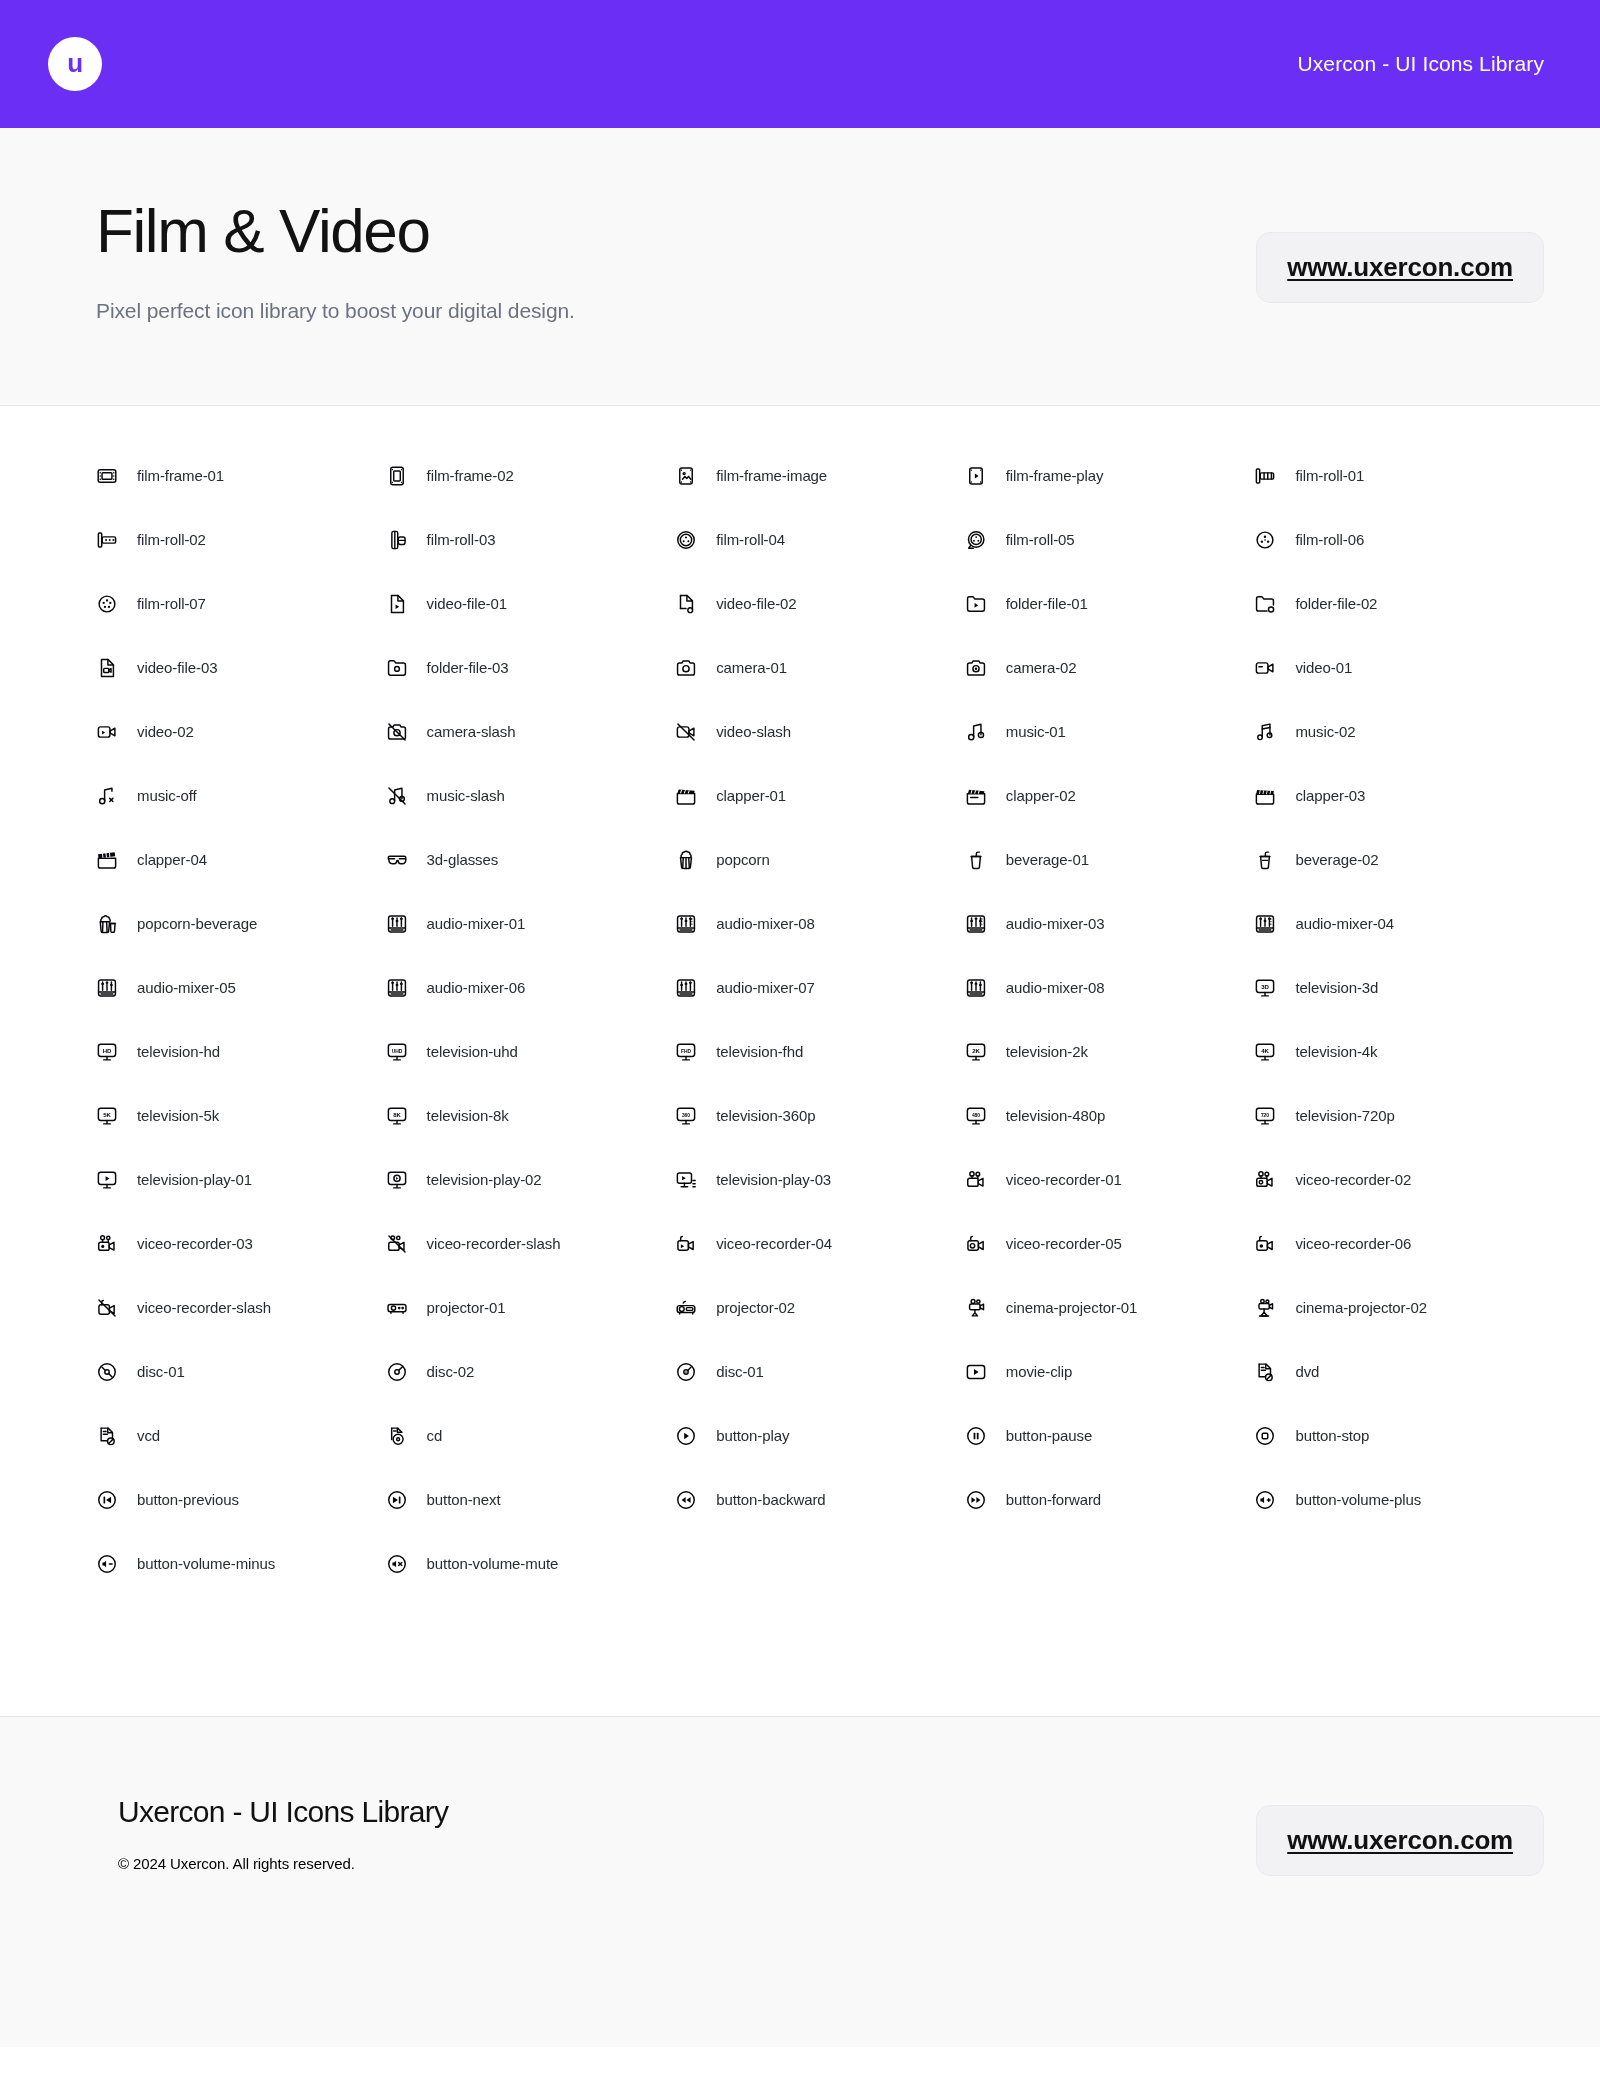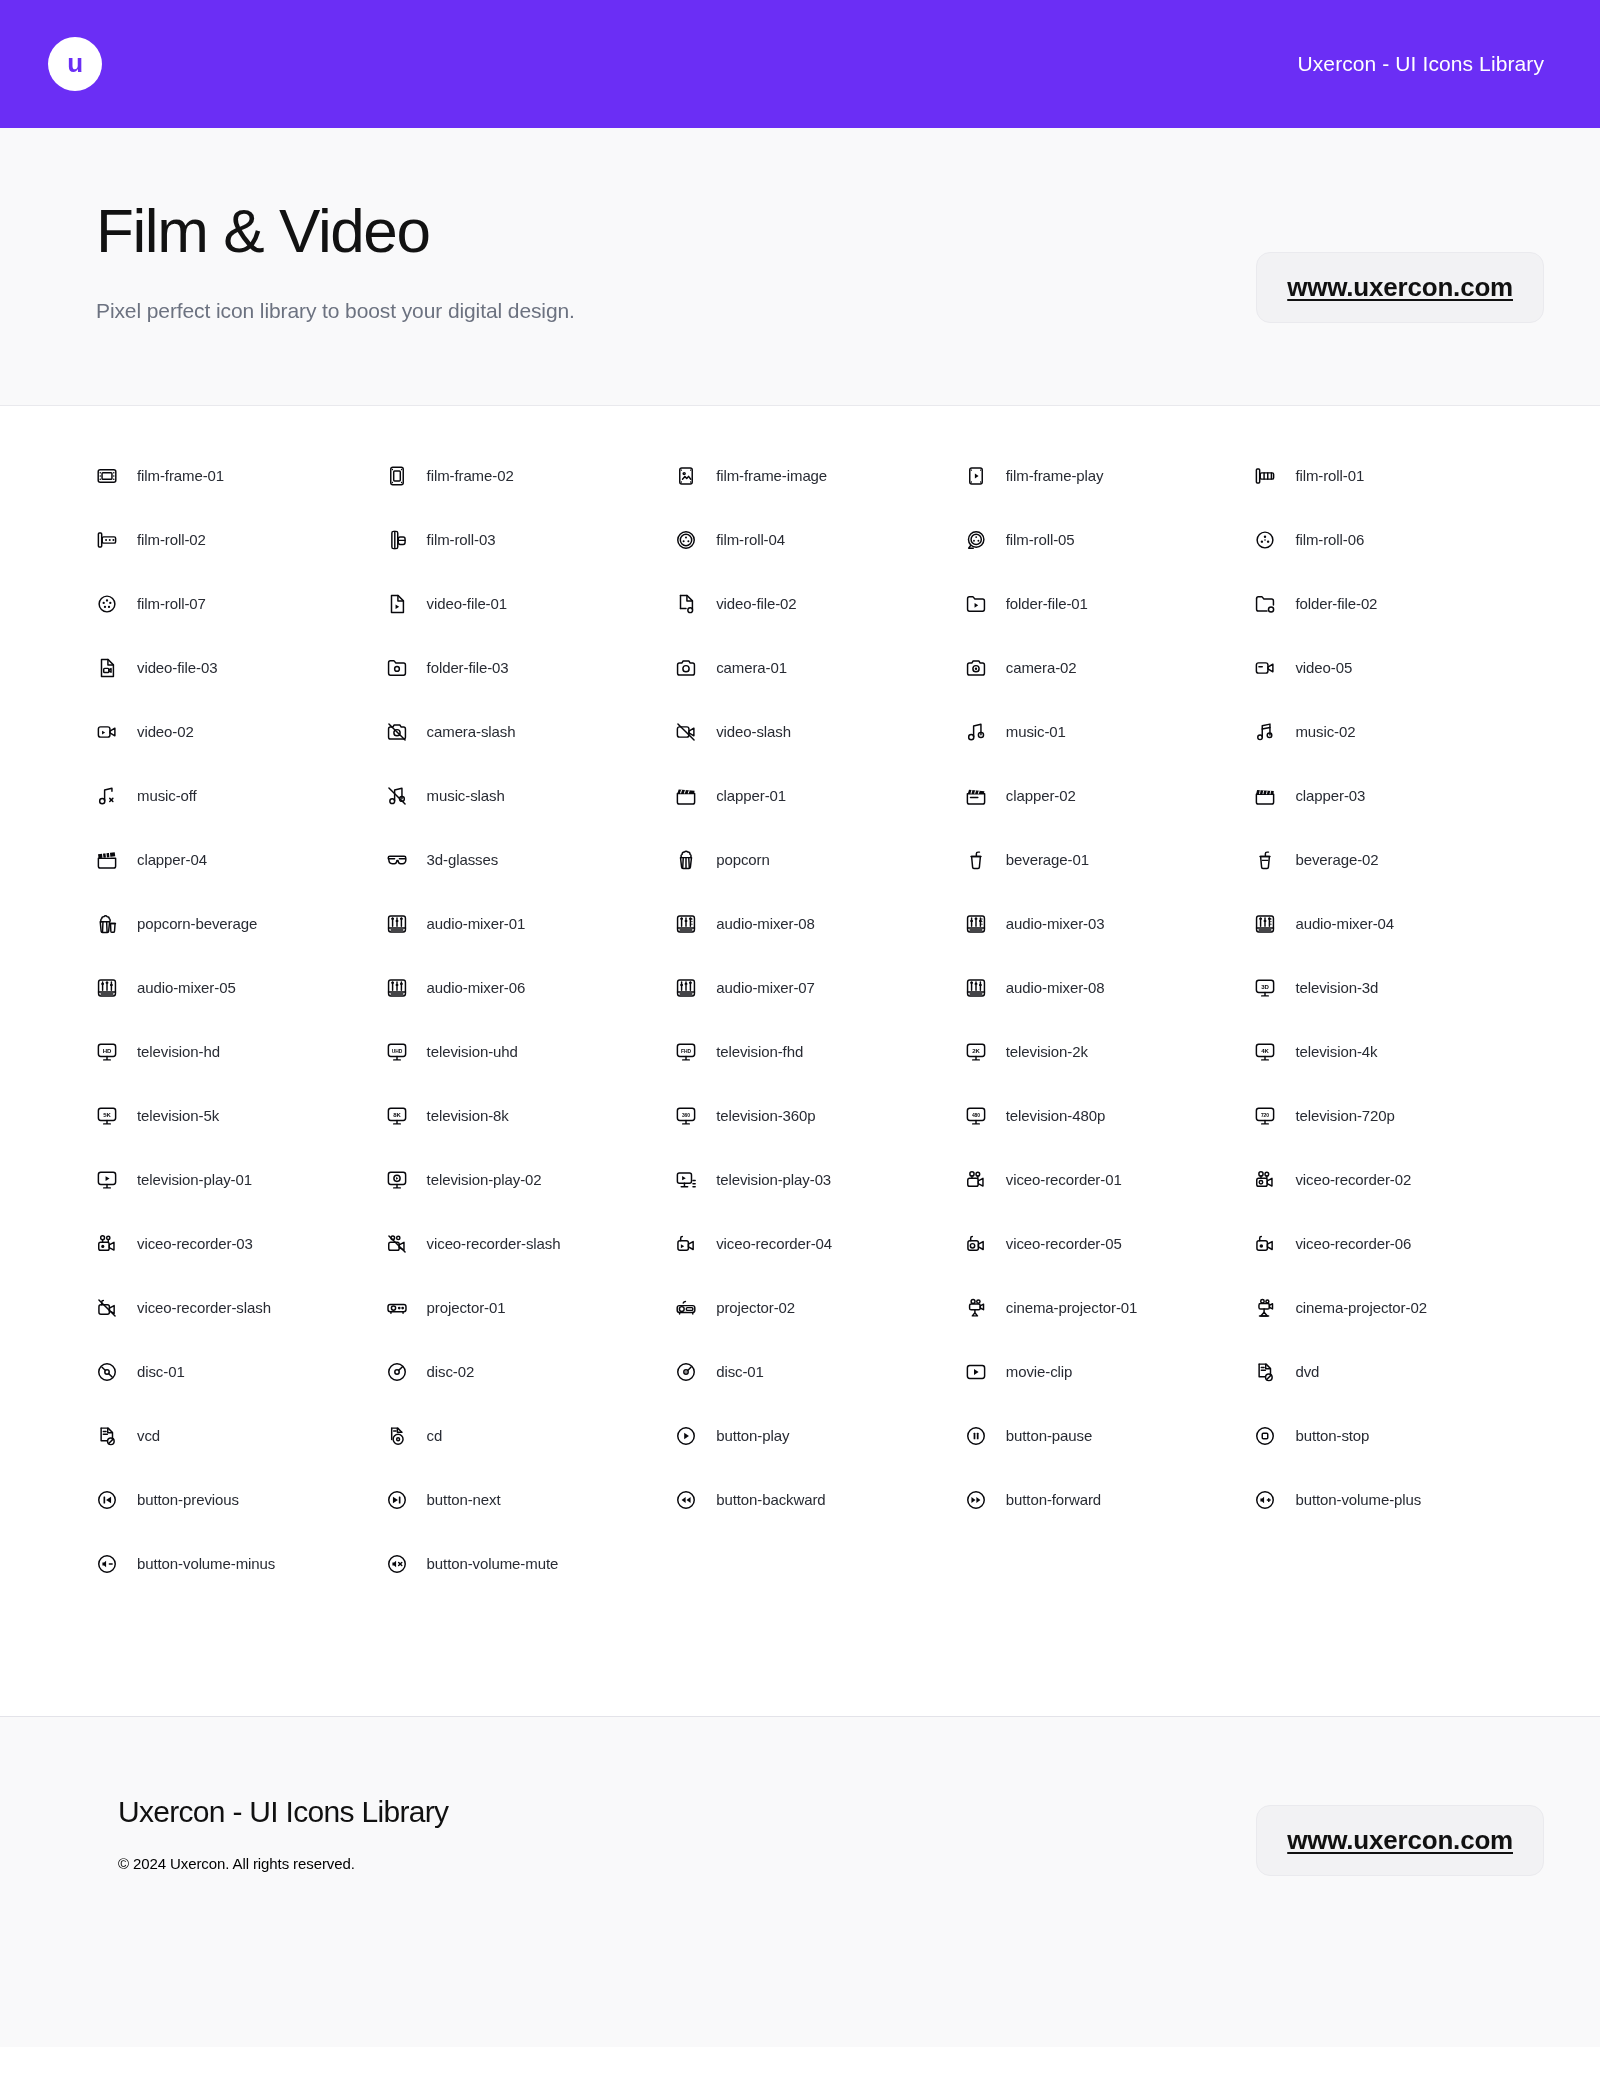--- a/index.html
+++ b/index.html
@@ -43,21 +43,21 @@
     font-weight: 400;
     letter-spacing: 0.1px;
   }
 
   
   .hero {
     background: #F9F9FA;
     border-bottom: 1px solid #E9E9ED;
     padding: 62px 56px 82px 96px;
     display: flex;
-    align-items: flex-end;
+    align-items: center;
     justify-content: space-between;
   }
   .hero-left { padding-top: 8px; }
   .hero-title {
     font-size: 62px;
     font-weight: 400;
     color: #121212;
     letter-spacing: -1.4px;
     line-height: 1.08;
   }
@@ -383,21 +383,21 @@
         <span class="lbl">camera-02</span>
       </div>
       <div class="cell">
         <span class="ico">
           <svg width="22" height="22" viewBox="0 0 24 24" aria-hidden="true">
             <rect x="2.6" y="6.4" width="12.6" height="11.2" rx="2.4" stroke="currentColor" fill="none" stroke-width="1.6" stroke-linecap="round" stroke-linejoin="round"></rect>
             <path d="M15.2 11l5.4-3.2v8.4L15.2 13z" stroke="currentColor" fill="none" stroke-width="1.6" stroke-linecap="round" stroke-linejoin="round"></path>
             <path d="M5.4 10.6h3.6" stroke="currentColor" fill="none" stroke-width="1.6" stroke-linecap="round" stroke-linejoin="round"></path>
           </svg>
         </span>
-        <span class="lbl">video-05</span>
+        <span class="lbl">video-01</span>
       </div>
       <div class="cell">
         <span class="ico">
           <svg width="22" height="22" viewBox="0 0 24 24" aria-hidden="true">
             <rect x="2.6" y="6.4" width="12.6" height="11.2" rx="2.4" stroke="currentColor" fill="none" stroke-width="1.6" stroke-linecap="round" stroke-linejoin="round"></rect>
             <path d="M15.2 11l5.4-3.2v8.4L15.2 13z" stroke="currentColor" fill="none" stroke-width="1.6" stroke-linecap="round" stroke-linejoin="round"></path>
             <path d="M6.6 10.6l3.4 2-3.4 2z" fill="currentColor"></path>
           </svg>
         </span>
         <span class="lbl">video-02</span>

